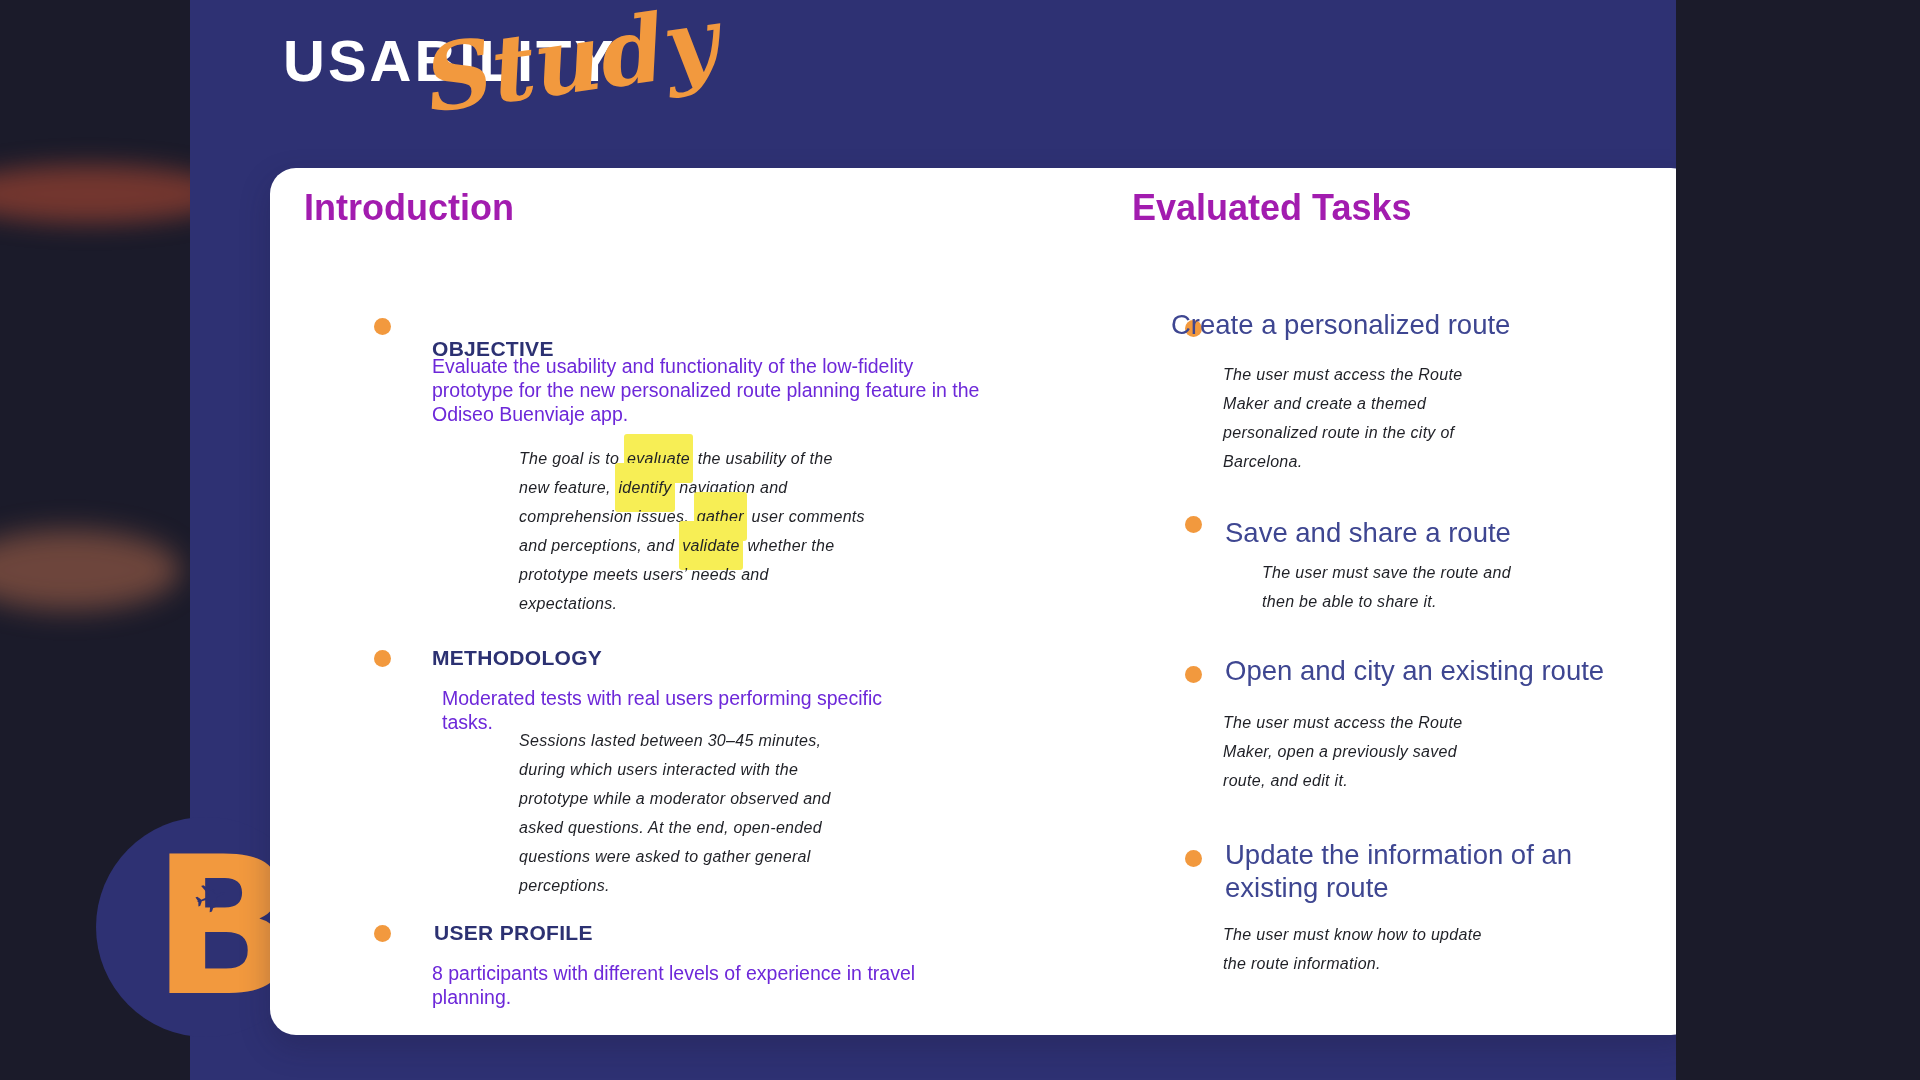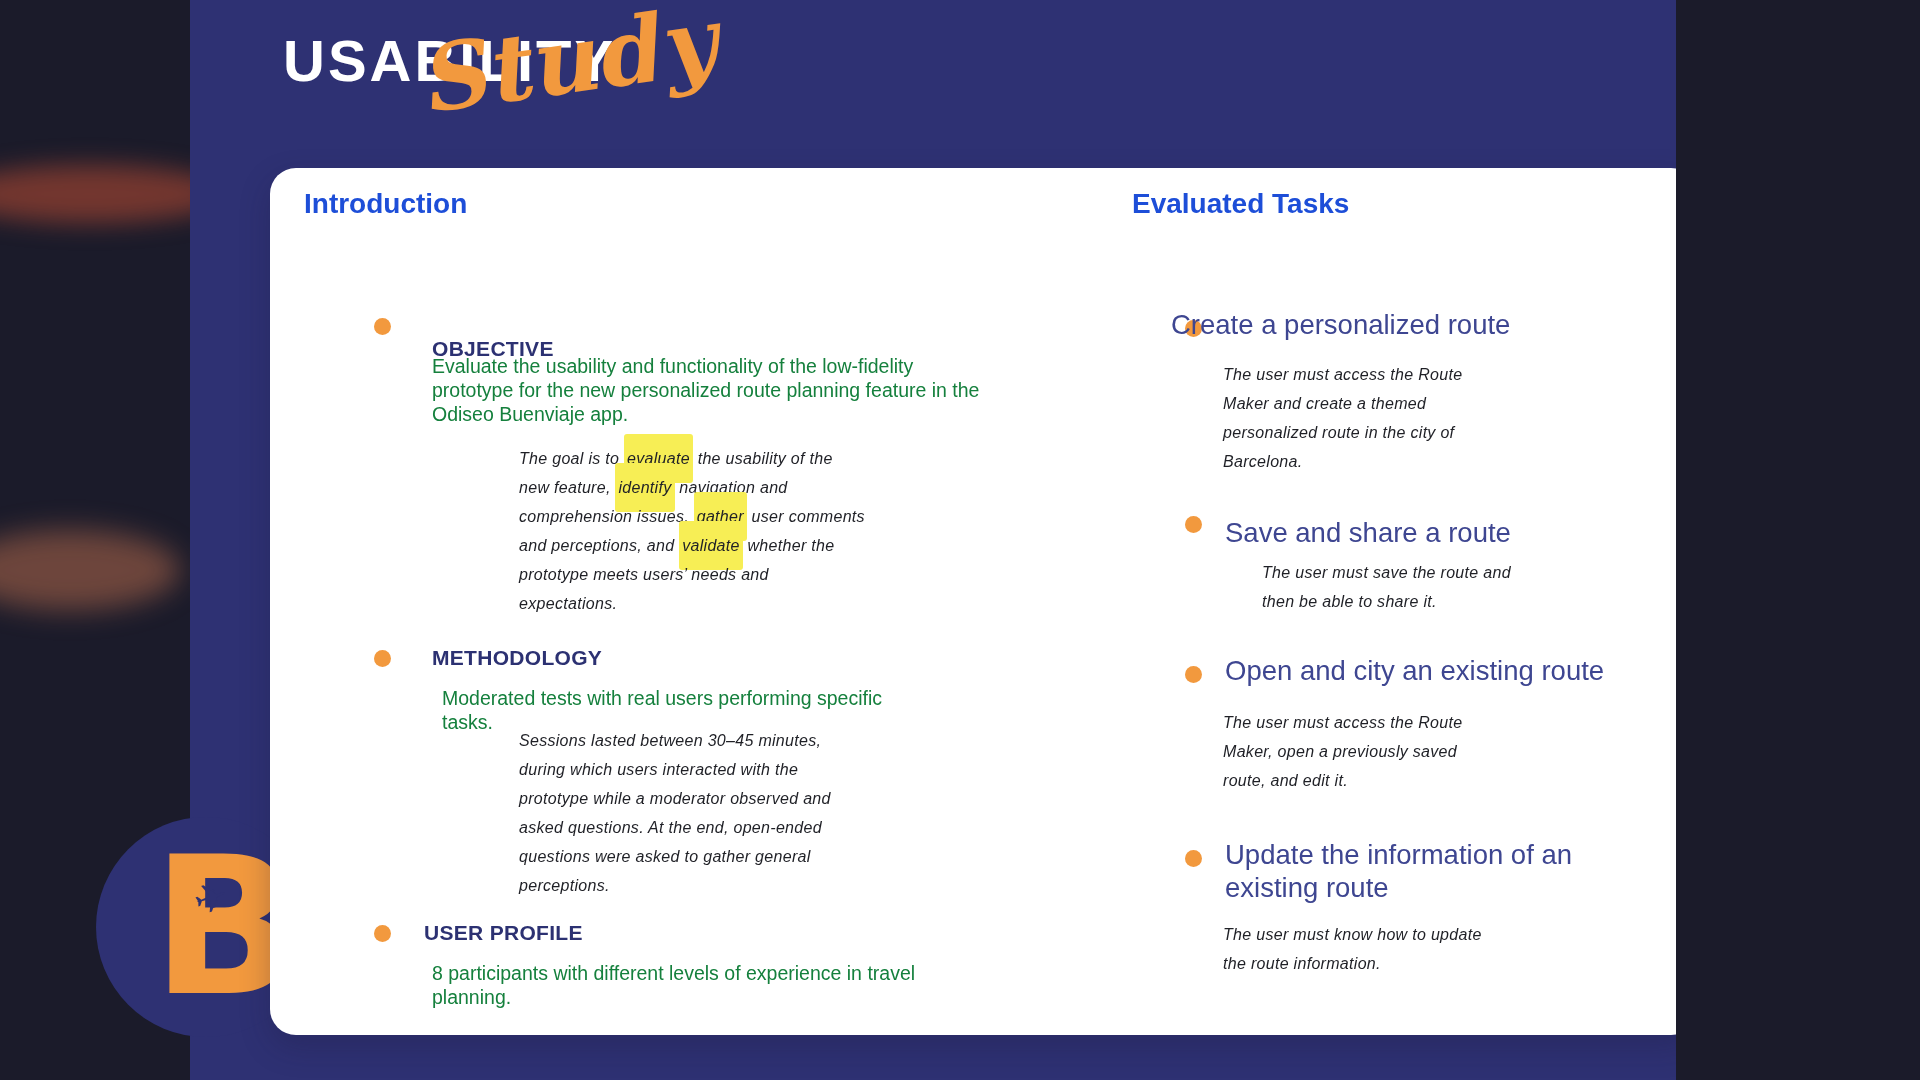--- a/index.html
+++ b/index.html
@@ -34,24 +34,24 @@
   
   .logo{position:absolute;left:96px;top:817px;width:220px;height:220px;border-radius:50%;
         background:#2E3173;overflow:hidden;}
   .logo-b{position:absolute;left:56px;top:16px;font-family:"DejaVu Sans",sans-serif;
         font-weight:700;font-size:190px;line-height:190px;color:#F2993E;}
   .logo-plane{position:absolute;left:98px;top:58px;font-family:"DejaVu Sans",sans-serif;
         font-size:40px;color:#2E3173;transform:rotate(-18deg);}
   
   .card{position:absolute;left:270px;top:168px;width:1427px;height:867px;background:#ffffff;
         border-radius:26px;box-shadow:0 12px 30px rgba(30,25,60,.28);}
-  .col-heading{position:absolute;font-weight:700;font-size:28px;line-height:1;color:#1d4ed8;}
+  .col-heading{position:absolute;font-weight:700;font-size:36px;line-height:1;color:#a21caf;}
   .dot{position:absolute;width:17px;height:17px;border-radius:50%;background:#F2993E;}
   .sec-header{position:absolute;font-weight:700;font-size:21px;line-height:1.1;color:#2C3172;letter-spacing:.3px;}
-  .sec-body{position:absolute;font-size:19.5px;line-height:24px;color:#15803d;white-space:pre-line;}
+  .sec-body{position:absolute;font-size:19.5px;line-height:24px;color:#6d28d9;white-space:pre-line;}
   .hand{position:absolute;font-family:Liberation Sans, sans-serif;font-style:italic;
         font-size:16px;line-height:29px;color:#1F2026;letter-spacing:.3px;white-space:pre-line;}
   .hl{background:#F7EE55;padding:16px 3px;border-radius:3px;}
   .task-title{position:absolute;font-size:27.5px;line-height:33px;color:#3E4691;white-space:pre-line;}
 </style>
 </head>
 <body>
 
 <div class="stage">
 
@@ -95,21 +95,21 @@
     <div class="sec-body" style="left:162px;top:518px;width:520px;margin-left:10px;">Moderated tests with real users performing specific
 tasks.</div>
     <div class="hand" style="left:249px;top:558px;width:500px;">Sessions lasted between 30–45 minutes,
 during which users interacted with the
 prototype while a moderator observed and
 asked questions. At the end, open-ended
 questions were asked to gather general
 perceptions.</div>
 
     <span class="dot" style="left:104px;top:757px;"></span>
-    <div class="sec-header" style="left:154px;top:753px;">USER PROFILE</div>
+    <div class="sec-header" style="left:164px;top:753px;">USER PROFILE</div>
     <div class="sec-body" style="left:162px;top:793px;width:580px;">8 participants with different levels of experience in travel
 planning.</div>
 
     <div class="col-heading" style="left:862px;top:22px;">Evaluated Tasks</div>
 
     <span class="dot" style="left:915px;top:152px;"></span>
     <div class="task-title" style="left:901px;top:140px;width:420px;">Create a personalized route</div>
     <div class="hand" style="left:953px;top:192px;width:380px;">The user must access the Route
 Maker and create a themed
 personalized route in the city of

